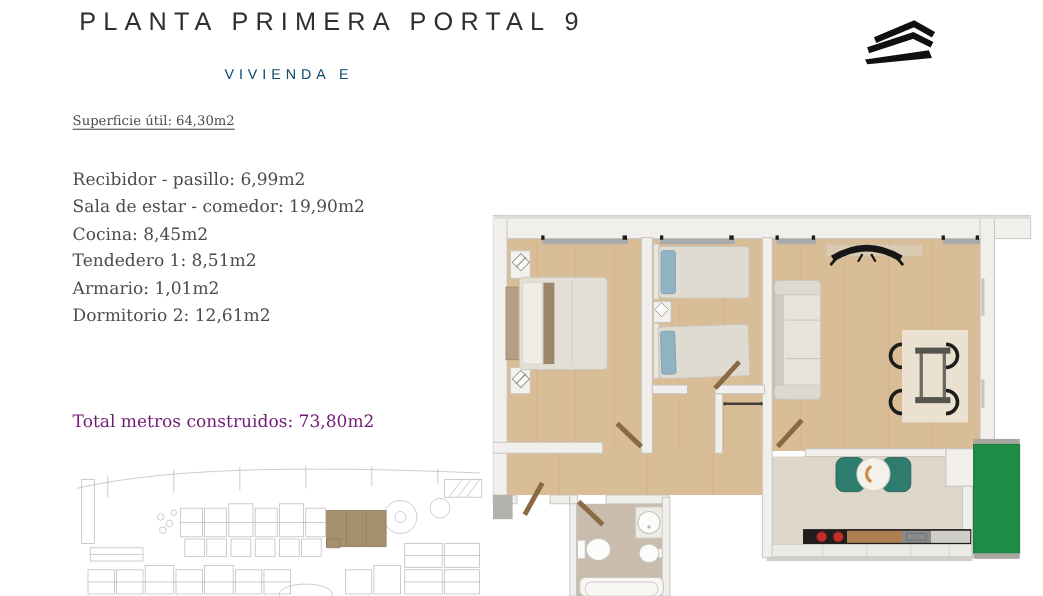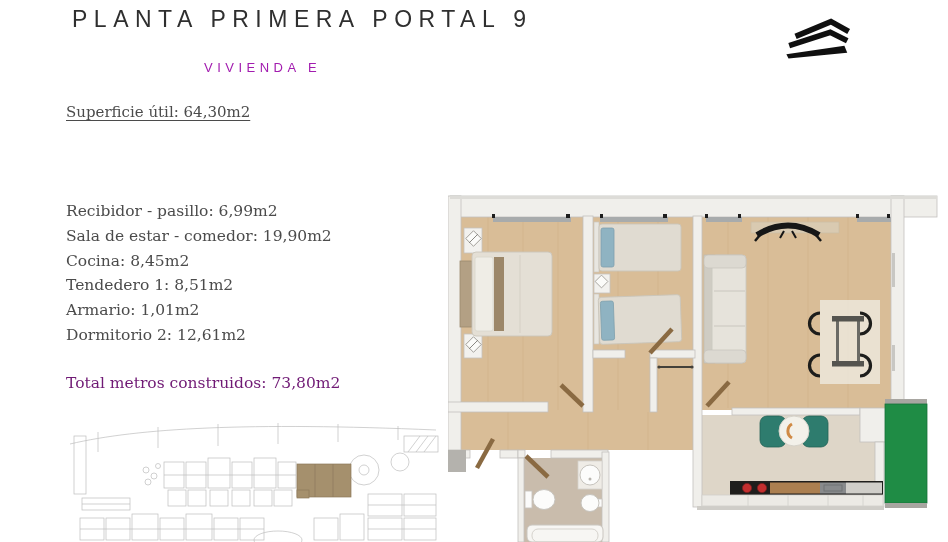--- a/index.html
+++ b/index.html
@@ -11,30 +11,30 @@
   .abs{position:absolute;}
   .title{
     left:72px;top:6px;
     font-family:"Liberation Sans", sans-serif;
     font-size:23px;font-weight:400;color:#2f2f2f;
     letter-spacing:6.5px;white-space:nowrap;
   }
   .subtitle{
     left:204px;top:60px;
     font-family:"Liberation Sans", sans-serif;
-    font-size:13px;font-weight:400;color:#a21caf;
+    font-size:13px;font-weight:400;color:#0c4a6e;
     letter-spacing:4.5px;white-space:nowrap;
   }
   .superficie{
     left:66px;top:103px;
-    font-size:15px;color:#4b4b4b;
+    font-size:12px;color:#4b4b4b;
     text-decoration:underline;text-underline-offset:3px;text-decoration-thickness:1px;
     white-space:nowrap;
   }
-  .rooms{left:66px;top:151px;font-size:15.5px;color:#4b4b4b;line-height:24.8px;margin-top:48px;}
+  .rooms{left:66px;top:151px;font-size:15.5px;color:#4b4b4b;line-height:24.8px;}
   .rooms div{white-space:nowrap;}
   .total{left:66px;top:374px;font-size:15.5px;color:#701a75;white-space:nowrap;}
   .logo{left:780px;top:8px;width:92px;height:64px;}
   .floorplan{left:448px;top:195px;width:500px;height:347px;}
   .siteplan{left:68px;top:418px;width:372px;height:124px;}
 </style>
 </head>
 <body>
 
 <div class="abs title">PLANTA PRIMERA PORTAL 9</div>

